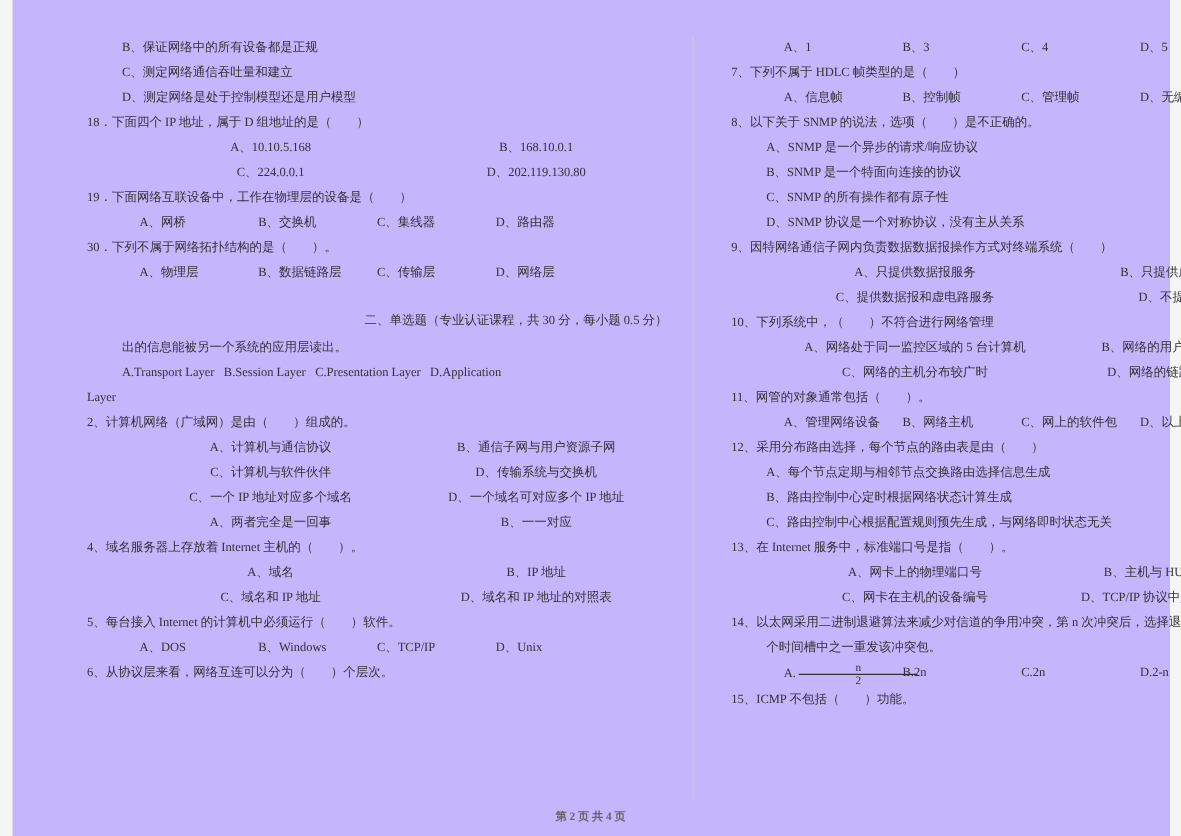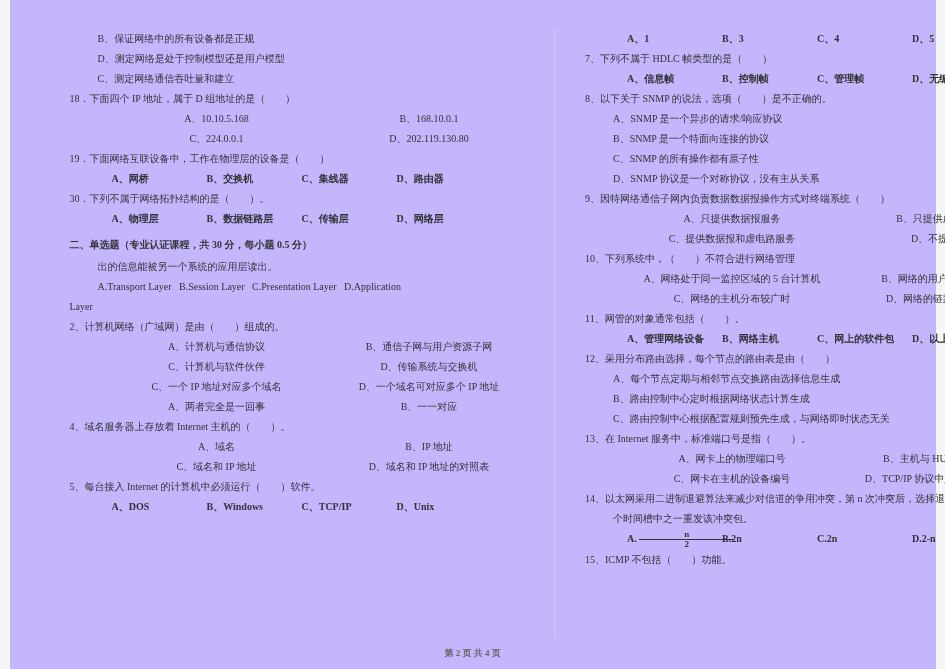--- a/index.html
+++ b/index.html
@@ -51,26 +51,26 @@
     .opts2 {
       padding-left: 42px;
       text-align: center;
     }
     .opts2 span {
       display: inline-block;
       width: 210px;
     }
     .opts4 span {
       width: 95px;
-      font-weight: bold;
     }
     .section-title {
-      font-weight: bold;
-      margin-top: 8px;
+      font-weight: normal;
+      margin-top: 20px;
       margin-bottom: 4px;
+      text-align: right;
     }
     .footer {
       position: absolute;
       bottom: 8px;
       left: 0;
       right: 0;
       text-align: center;
       font-size: 9px;
       color: #666;
       font-weight: bold;
@@ -91,22 +91,22 @@
       display: block;
       padding: 0 2px;
     }
   </style>
 </head>
 <body>
 
 <div class="page">
   <div class="col col-left">
     <div class="line indent1">B、保证网络中的所有设备都是正规</div>
+    <div class="line indent1">C、测定网络通信吞吐量和建立</div>
     <div class="line indent1">D、测定网络是处于控制模型还是用户模型</div>
-    <div class="line indent1">C、测定网络通信吞吐量和建立</div>
     <div class="line">18．下面四个 IP 地址，属于 D 组地址的是（　　）</div>
     <div class="line opts2">
       <span>A、10.10.5.168</span>
       <span>B、168.10.0.1</span>
     </div>
     <div class="line opts2">
       <span>C、224.0.0.1</span>
       <span>D、202.119.130.80</span>
     </div>
     <div class="line">19．下面网络互联设备中，工作在物理层的设备是（　　）</div>
@@ -165,20 +165,21 @@
     </div>
 
     <div class="line">5、每台接入 Internet 的计算机中必须运行（　　）软件。</div>
     <div class="line opts opts4">
       <span>A、DOS</span>
       <span>B、Windows</span>
       <span>C、TCP/IP</span>
       <span>D、Unix</span>
     </div>
 
+    <div class="line">6、从协议层来看，网络互连可以分为（　　）个层次。</div>
   </div>
 
   <div class="col col-right">
     <div class="line opts opts4">
       <span>A、1</span>
       <span>B、3</span>
       <span>C、4</span>
       <span>D、5</span>
     </div>
 

